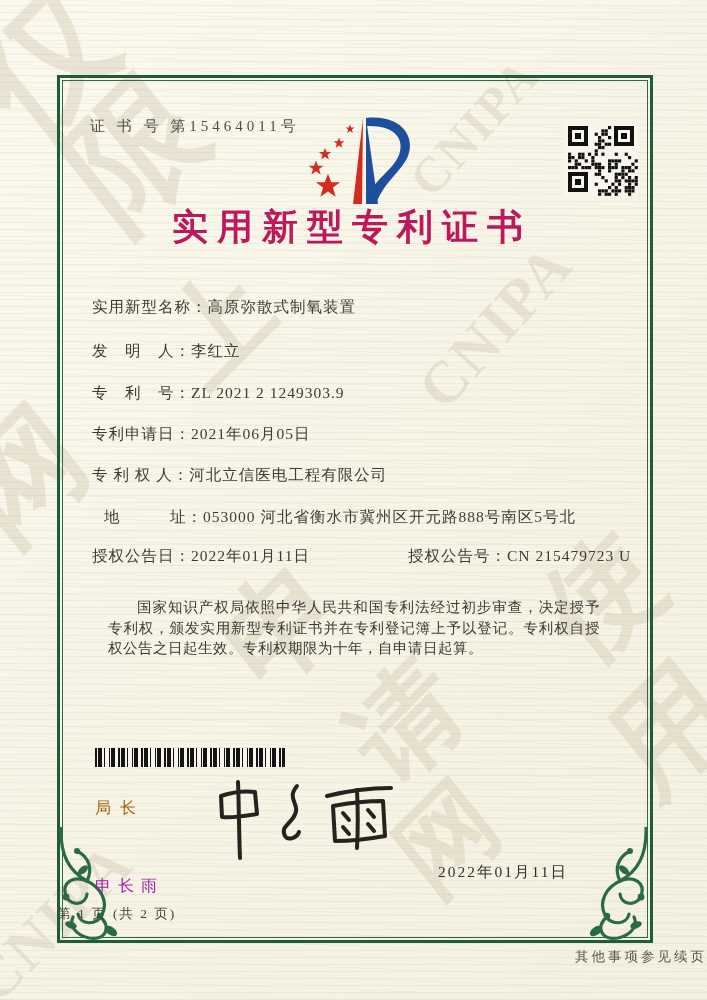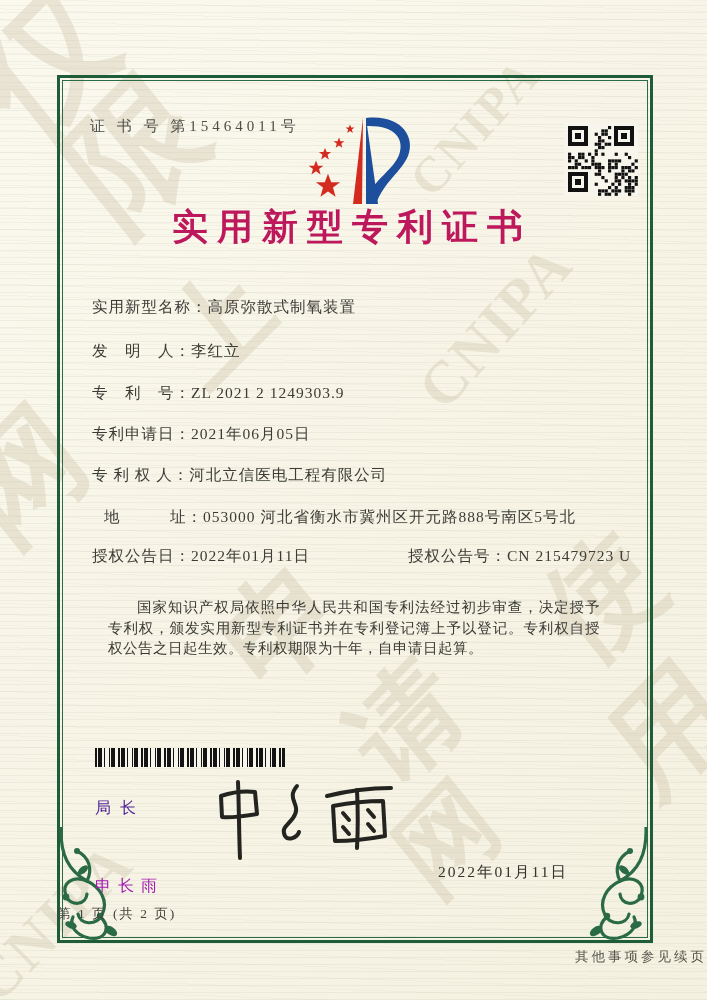--- a/index.html
+++ b/index.html
@@ -55,21 +55,21 @@
   .f-grantdate{left:92px;top:546px;}
   .f-grantno{left:408px;top:546px;}
   .body-text{left:92px;top:581px;width:524px;font-size:14.5px;line-height:20.5px;
              color:#3a3a34;text-align:justify;}
   .body-text p{margin:16px;text-indent:2em;letter-spacing:.5px;}
   .barcode{left:95px;top:748px;width:190px;height:19px;
     background:repeating-linear-gradient(90deg,
       #141414 0 2px,#f8f6ec 2px 3px,#141414 3px 7px,#f8f6ec 7px 9px,
       #141414 9px 10px,#f8f6ec 10px 14px,#141414 14px 15px,#f8f6ec 15px 16px,
       #141414 16px 20px,#f8f6ec 20px 23px);}
-  .director-label{left:95px;top:798px;font-size:16px;letter-spacing:9px;color:#4c1d95;}
+  .director-label{left:95px;top:798px;font-size:16px;letter-spacing:9px;color:#a16207;}
   .director-name{left:95px;top:876px;font-size:16px;letter-spacing:7px;color:#a21caf;}
   .signature{left:205px;top:778px;width:195px;height:85px;}
   .grant-date-bottom{left:438px;top:862px;font-size:15.5px;letter-spacing:2px;color:#33332d;}
   .page-info{left:57px;top:905px;width:590px;text-align:left;font-size:13.5px;
              letter-spacing:2px;color:#44443e;}
   .cont-note{left:0;top:948px;width:707px;text-align:right;font-size:13.5px;
              letter-spacing:3px;color:#57564d;}
 </style>
 </head>
 <body>

